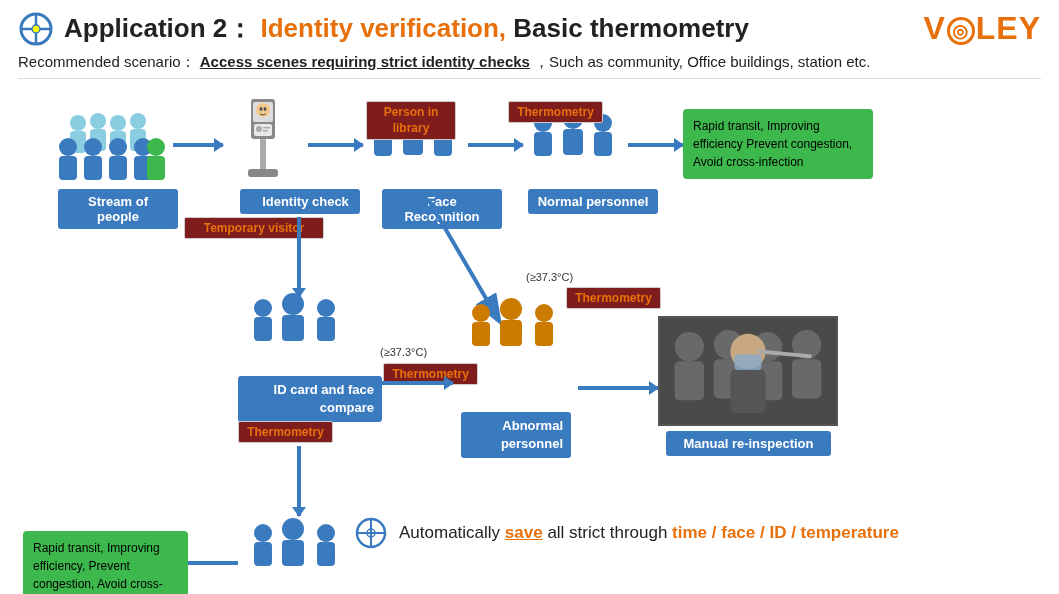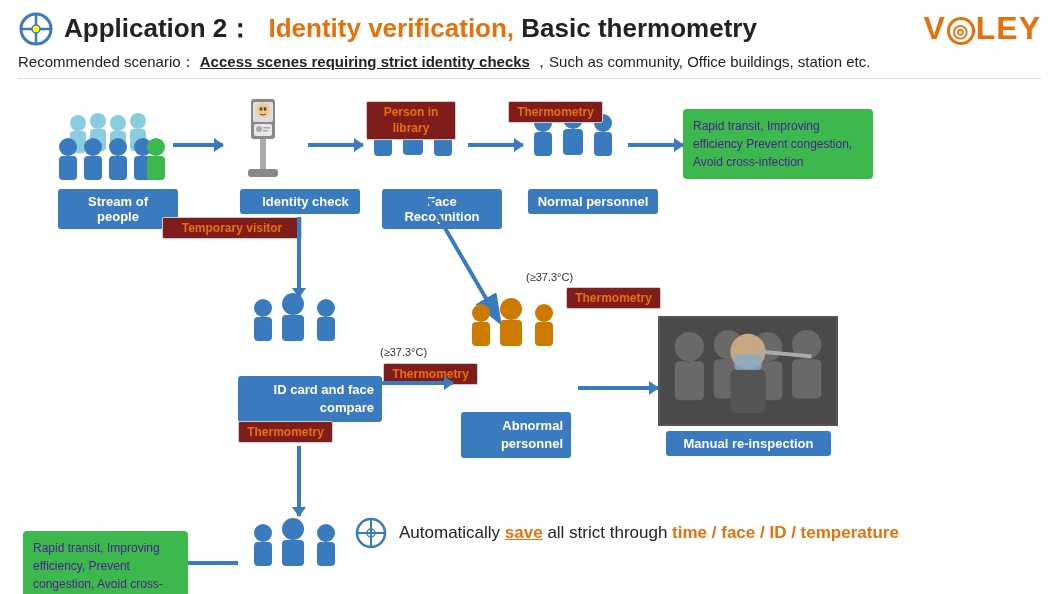--- a/index.html
+++ b/index.html
@@ -32,21 +32,20 @@
     .header-title {
       font-size: 26px;
       font-weight: bold;
       color: #222;
     }
     .header-title span.app2 {
       color: #222;
     }
     .header-title span.identity {
       color: #e8700a;
-      margin-left: 8px;
     }
     .header-title span.rest {
       color: #222;
     }
     .logo {
       margin-left: auto;
       font-size: 32px;
       font-weight: 900;
       color: #e8700a;
       letter-spacing: 2px;
@@ -121,21 +120,21 @@
     .arrow-v::after {
       bottom: -1px;
       left: -5px;
       border-width: 10px 7px 0 7px;
       border-color: #3a7abf transparent transparent transparent;
     }
     
     .result-box {
       position: absolute;
       background: #3db84c;
-      color: #4c1d95;
+      color: #000000;
       font-size: 12px;
       padding: 8px 10px;
       border-radius: 4px;
       line-height: 1.5;
     }
     
     .photo-box {
       position: absolute;
       background: #888;
       border: 2px solid #555;
@@ -289,21 +288,21 @@
     <div class="label-box" style="left:510px; top:98px; width:130px;">Normal personnel</div>
 
     <div class="tag-box" style="left:348px; top:10px; width:90px; line-height:1.3;">
       <span>Person in
 library</span>
     </div>
     <div class="tag-box" style="left:490px; top:10px; width:95px;">
       <span>Thermometry</span>
     </div>
 
-    <div class="tag-box" style="left:144px; top:126px; width:140px;">
+    <div class="tag-box" style="left:166px; top:126px; width:140px;">
       <span>Temporary visitor</span>
     </div>
 
     <div class="arrow arrow-v" style="left:279px; top:126px; height:80px;"></div>
 
     <svg style="position:absolute; left:380px; top:98px; width:130px; height:150px;" viewBox="0 0 130 150">
       <defs>
         <marker id="arrowhead" markerWidth="8" markerHeight="6" refX="6" refY="3" orient="auto">
           <polygon points="0 0, 8 3, 0 6" fill="#3a7abf"></polygon>
         </marker>

